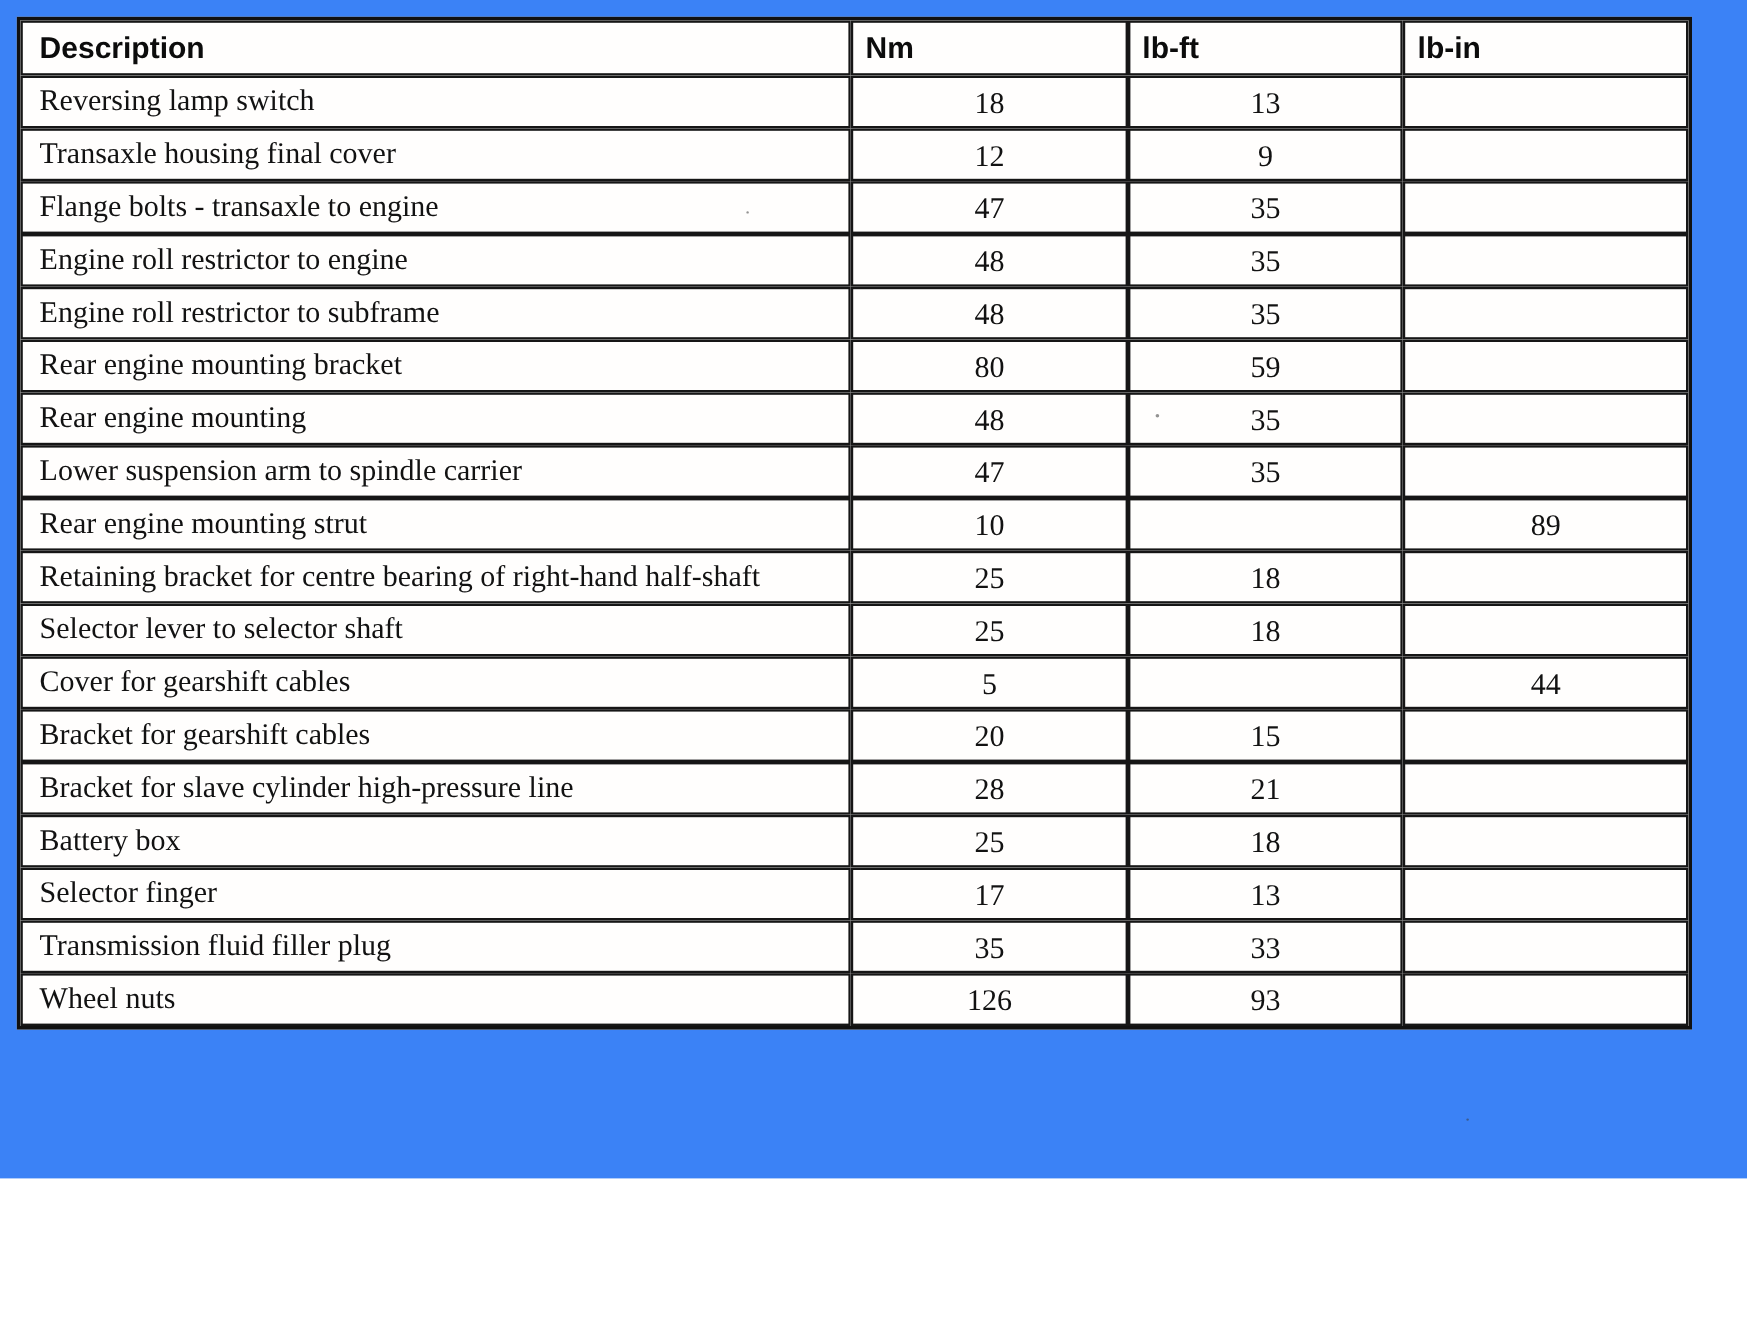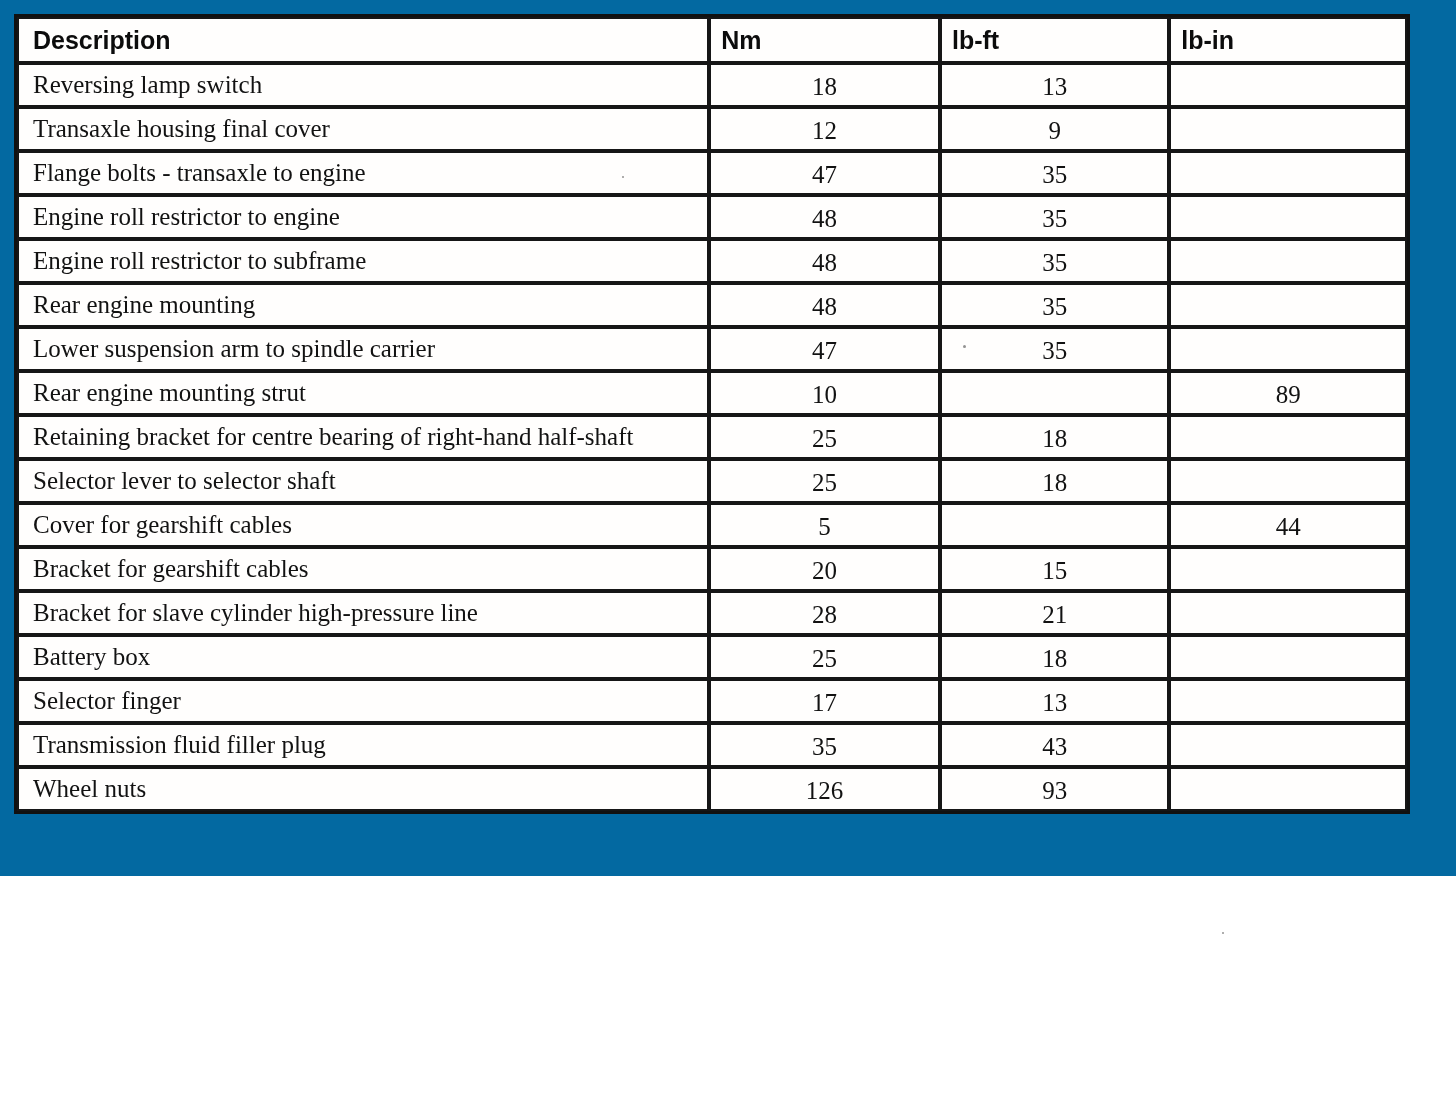--- a/index.html
+++ b/index.html
@@ -7,22 +7,22 @@
     padding: 0;
     background: #ffffff;
     width: 1456px;
     height: 1108px;
     overflow: hidden;
     font-family: "Liberation Serif", serif;
   }
   .page {
     position: relative;
     width: 1456px;
-    height: 876px;
-    background: #0369a1;
+    height: 982px;
+    background: #3b82f6;
   }
   table.spec-table {
     position: absolute;
     left: 14px;
     top: 14px;
     width: 1396px;
     border-collapse: separate;
     border-spacing: 0;
     border: 3px solid #111;
     table-layout: fixed;
@@ -123,20 +123,26 @@
           <td class="c-num">35</td>
           <td class="c-num"></td>
         </tr>
         <tr>
           <td class="c-desc">Engine roll restrictor to subframe</td>
           <td class="c-num">48</td>
           <td class="c-num">35</td>
           <td class="c-num"></td>
         </tr>
         <tr>
+          <td class="c-desc">Rear engine mounting bracket</td>
+          <td class="c-num">80</td>
+          <td class="c-num">59</td>
+          <td class="c-num"></td>
+        </tr>
+        <tr>
           <td class="c-desc">Rear engine mounting</td>
           <td class="c-num">48</td>
           <td class="c-num">35</td>
           <td class="c-num"></td>
         </tr>
         <tr>
           <td class="c-desc">Lower suspension arm to spindle carrier</td>
           <td class="c-num">47</td>
           <td class="c-num">35</td>
           <td class="c-num"></td>
@@ -185,21 +191,21 @@
         </tr>
         <tr>
           <td class="c-desc">Selector finger</td>
           <td class="c-num">17</td>
           <td class="c-num">13</td>
           <td class="c-num"></td>
         </tr>
         <tr>
           <td class="c-desc">Transmission fluid filler plug</td>
           <td class="c-num">35</td>
-          <td class="c-num">43</td>
+          <td class="c-num">33</td>
           <td class="c-num"></td>
         </tr>
         <tr>
           <td class="c-desc">Wheel nuts</td>
           <td class="c-num">126</td>
           <td class="c-num">93</td>
           <td class="c-num"></td>
         </tr>
       </tbody>
   </table>

